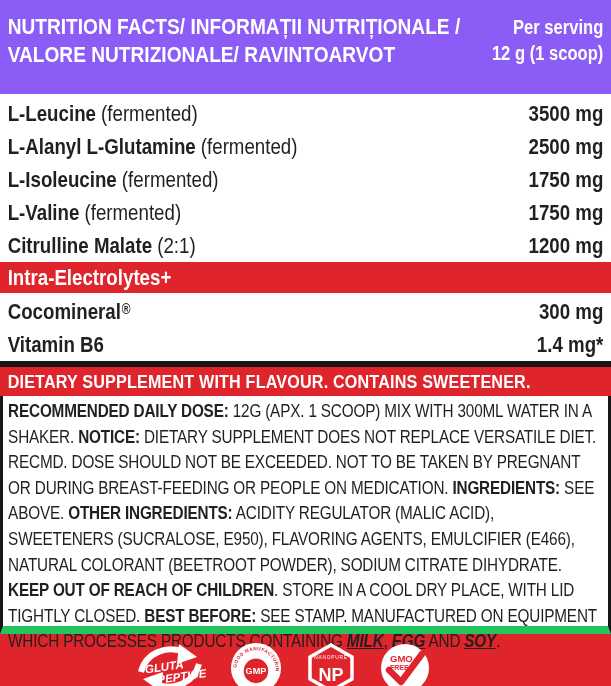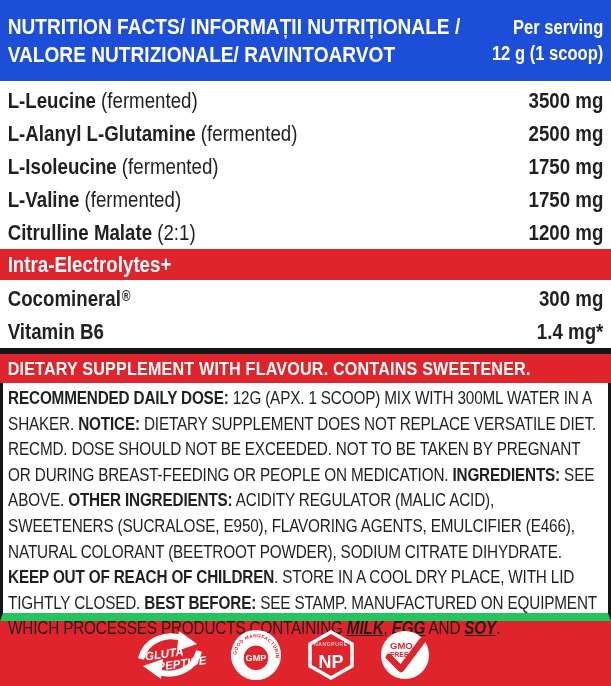--- a/index.html
+++ b/index.html
@@ -4,21 +4,21 @@
 <style>
   html,body { margin:0; padding:0; background:#fff; }
   .label {
     position:relative; width:611px; height:686px; background:#fff; overflow:hidden;
     font-family:"Liberation Sans", sans-serif; color:#211f1f;
   }
   
   .squeeze { width:117.647%; transform:scaleX(0.85); transform-origin:left top; box-sizing:border-box; }
 
   
-  .header { height:81px; background:#1d4ed8; }
+  .header { height:94px; background:#8b5cf6; }
   .header .squeeze { display:flex; justify-content:space-between; padding:13px 9px 0 9px; color:#fff; height:100%; }
   .header-title { font-weight:bold; font-size:22.5px; line-height:28px; white-space:nowrap; }
   .serving { text-align:right; font-weight:bold; font-size:19.5px; line-height:26px; padding-top:1px; white-space:nowrap; }
 
   
   .rows { padding-top:3px; }
   .row { height:33px; display:flex; justify-content:space-between; align-items:center; padding:0 9px; font-size:22px; white-space:nowrap; }
   .nm { font-weight:bold; }
   .note { font-weight:normal; margin-left:6px; }
   .reg { font-weight:bold; font-size:14px; vertical-align:5px; margin-left:1px; }

